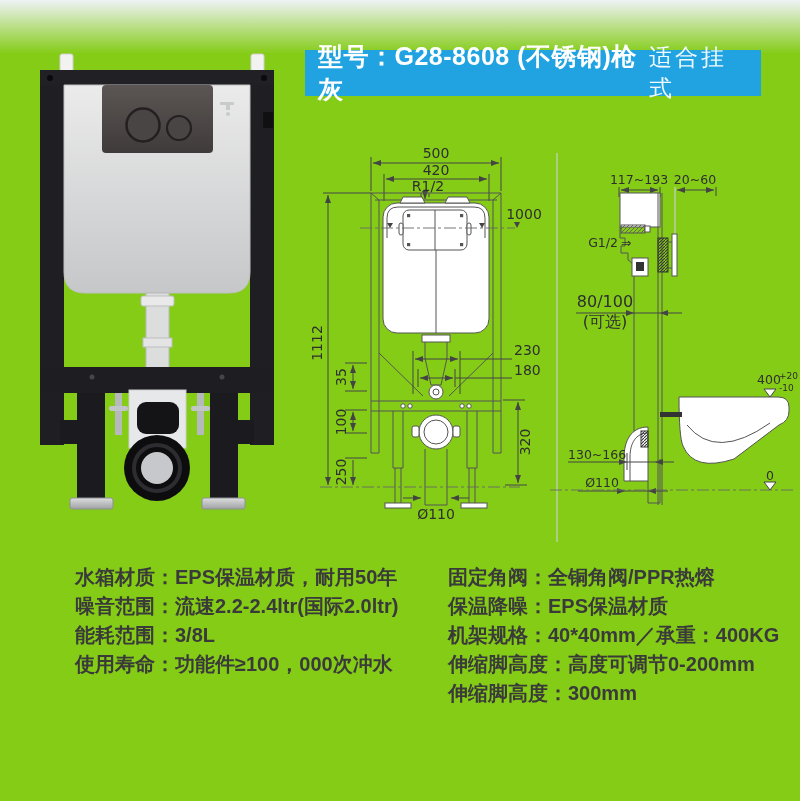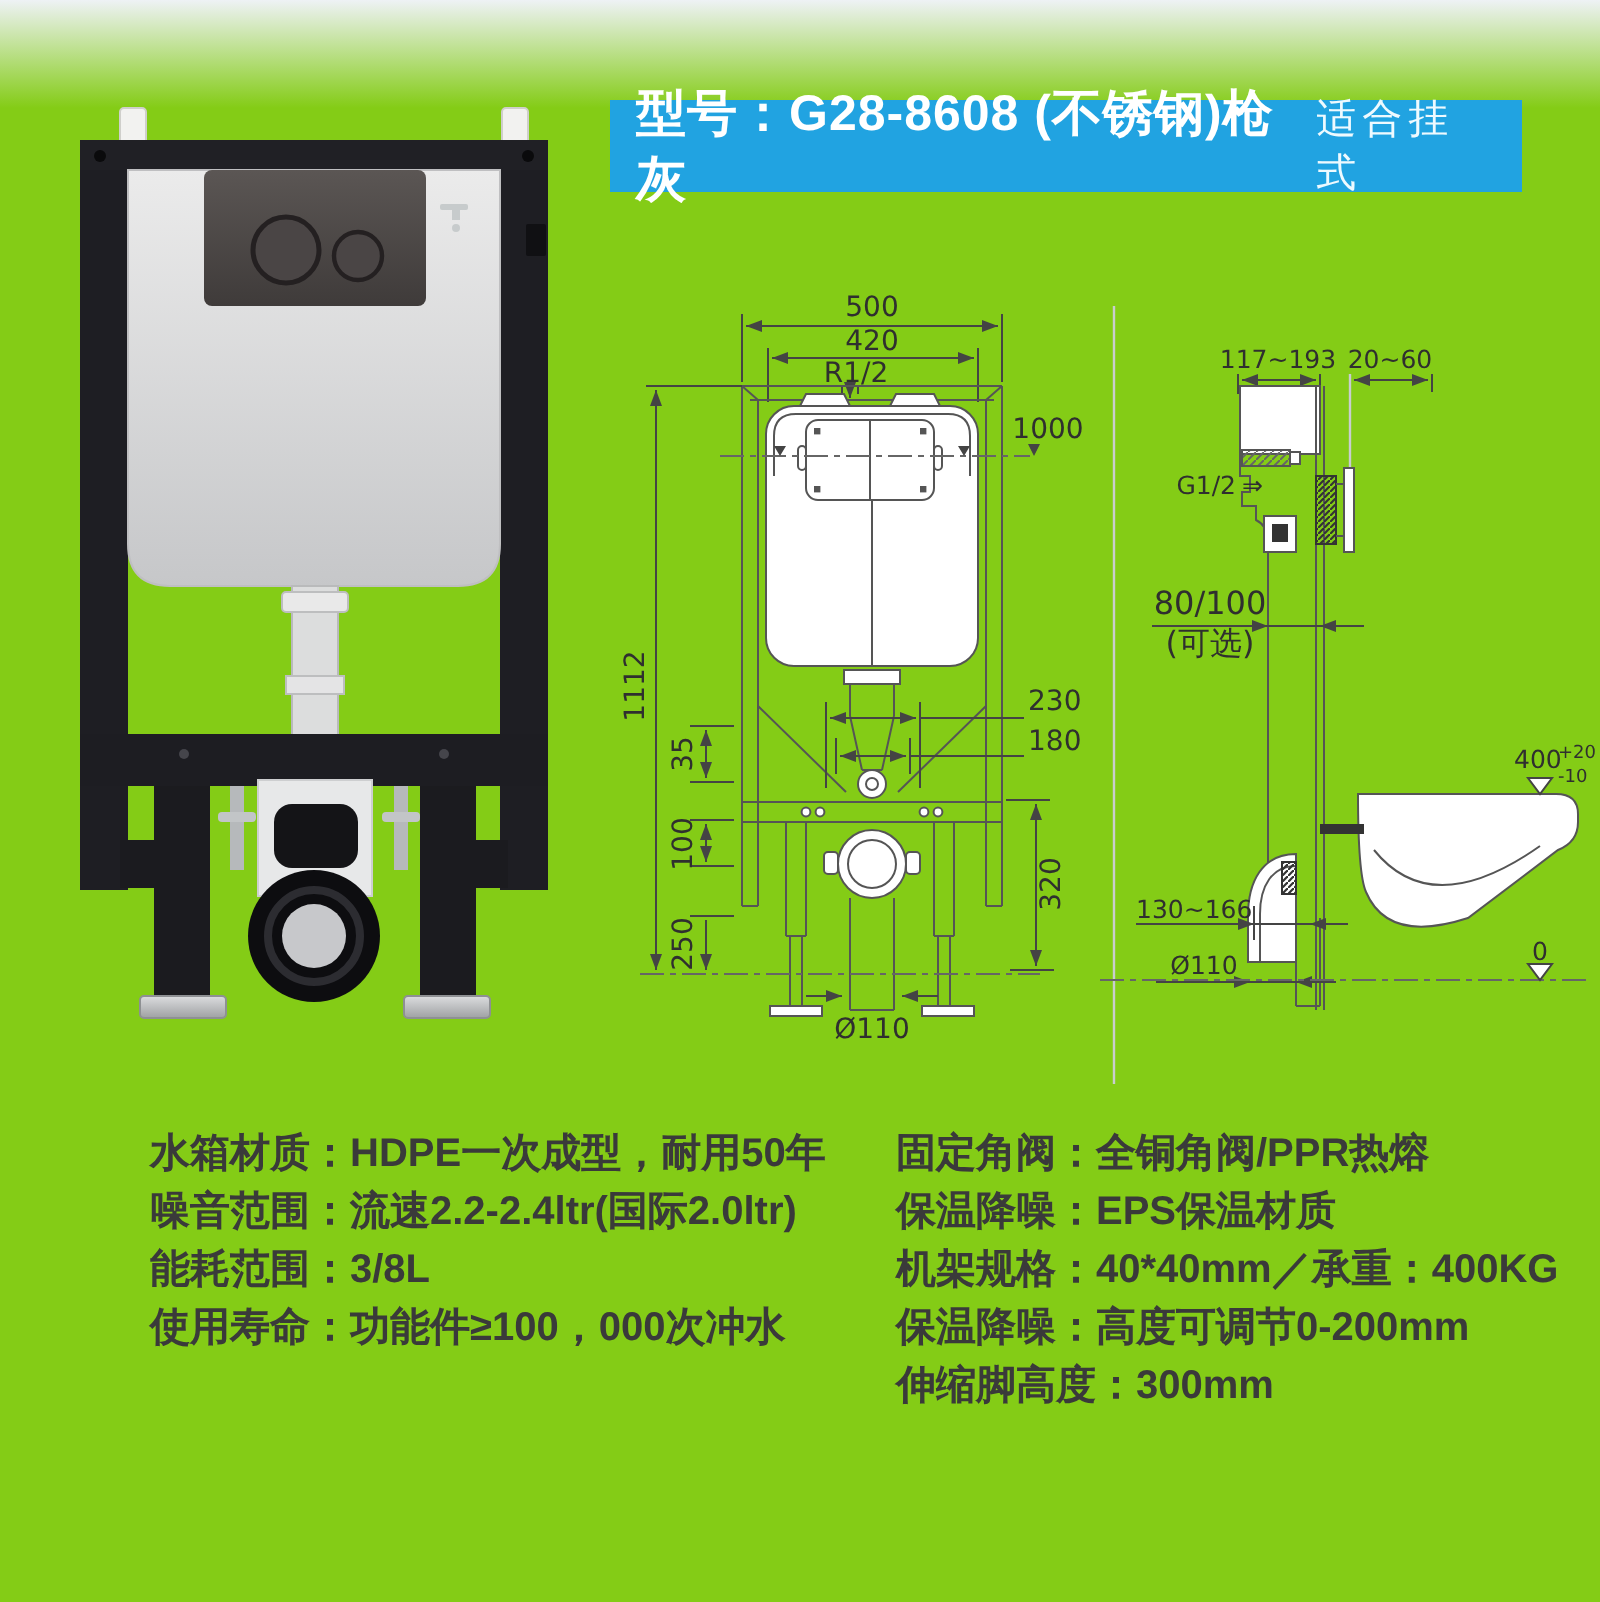--- a/index.html
+++ b/index.html
@@ -4,21 +4,21 @@
 <style>
   html,body{margin:0;padding:0;background:#ffffff;}
   .page{position:relative;width:800px;height:801px;background:#84cc16;overflow:hidden;
         font-family:"Liberation Sans","DejaVu Sans",sans-serif;}
   .top-tint{position:absolute;left:0;top:0;width:800px;height:54px;
         background:linear-gradient(180deg,#eef2f5,rgba(255,255,255,0));}
   
   .banner{position:absolute;left:305px;top:50px;width:456px;height:46px;
         display:flex;align-items:center;}
   .banner-model{padding-left:13px;font-size:25px;font-weight:700;color:#ffffff;letter-spacing:.5px;}
-  .banner-tag{margin-left:auto;padding-right:12px;font-size:20px;font-weight:500;color:#eefaff;letter-spacing:3px;}
+  .banner-tag{margin-left:auto;padding-right:12px;font-size:23px;font-weight:500;color:#eefaff;letter-spacing:3px;}
   
   svg{position:absolute;overflow:visible;}
   .fv{left:315px;top:138px;width:230px;height:402px;}
   .sv{left:548px;top:150px;width:252px;height:395px;}
   .photo{left:30px;top:50px;width:280px;height:490px;}
   .ln{fill:none;stroke:#555;stroke-width:1;}
   .dl{fill:none;stroke:#444;stroke-width:1;}
   .wh{fill:#ffffff;stroke:#555;stroke-width:1;}
   .cl{fill:none;stroke:#666;stroke-width:.9;stroke-dasharray:12 3 3 3;}
   .faint{fill:none;stroke:#c9cdd0;stroke-width:1.2;}
@@ -319,25 +319,25 @@
       <line class="dl" x1="120" y1="341" x2="100" y2="341" marker-end="url(#sae)"></line>
     </g>
     <path class="cl" d="M2,340 H248"></path>
     <g>
       <text class="dts" x="222" y="330">0</text>
       <path class="tri" d="M216,332 L228,332 L222,340 Z"></path>
     </g>
   </svg>
 
   <div class="specs left">
-    <div class="spec-row">水箱材质：HDPE一次成型，耐用50年</div>
+    <div class="spec-row">水箱材质：EPS保温材质，耐用50年</div>
     <div class="spec-row">噪音范围：流速2.2-2.4ltr(国际2.0ltr)</div>
     <div class="spec-row">能耗范围：3/8L</div>
     <div class="spec-row">使用寿命：功能件≥100，000次冲水</div>
   </div>
   <div class="specs right">
     <div class="spec-row">固定角阀：全铜角阀/PPR热熔</div>
     <div class="spec-row">保温降噪：EPS保温材质</div>
     <div class="spec-row">机架规格：40*40mm／承重：400KG</div>
-    <div class="spec-row">保温降噪：高度可调节0-200mm</div>
+    <div class="spec-row">伸缩脚高度：高度可调节0-200mm</div>
     <div class="spec-row">伸缩脚高度：300mm</div>
   </div>
 </div>
 
 </body></html>

